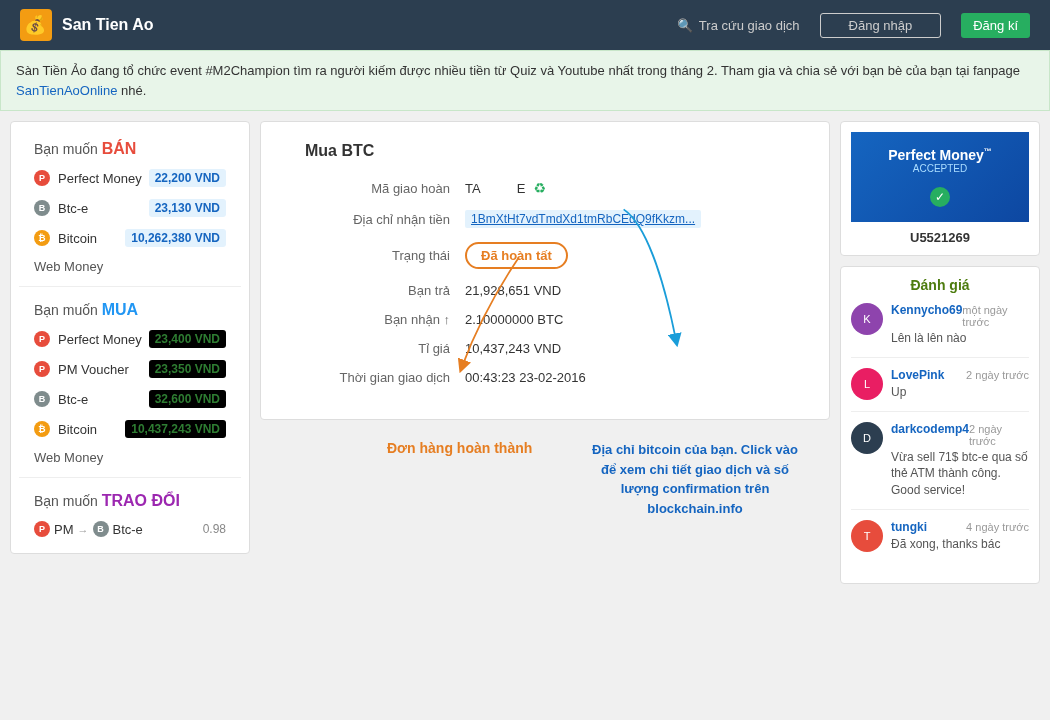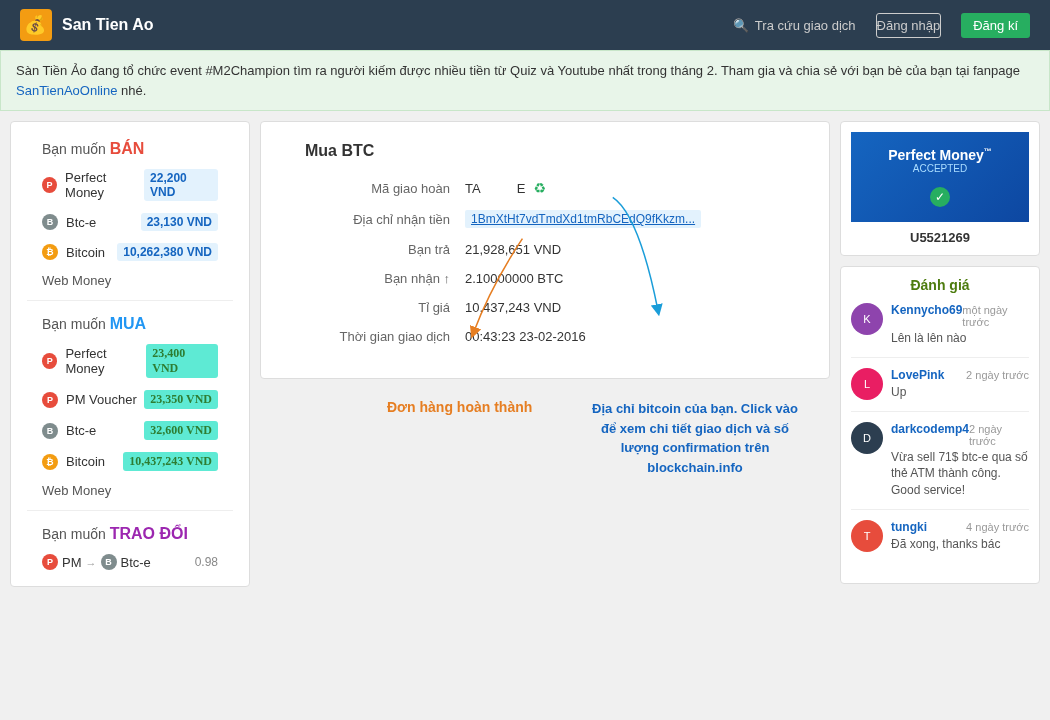--- a/index.html
+++ b/index.html
@@ -45,21 +45,21 @@
     }
     .header-nav .search-link {
       display: flex;
       align-items: center;
       gap: 5px;
     }
     .btn-login {
       background: transparent;
       border: 1px solid #ccc;
       color: #ccc;
-      padding: 4px 0;
+      padding: 4px 28px;
       border-radius: 3px;
       cursor: pointer;
       font-size: 13px;
     }
     .btn-register {
       background: #27ae60;
       border: none;
       color: white;
       padding: 5px 12px;
       border-radius: 3px;
@@ -86,21 +86,21 @@
       align-items: flex-start;
     }
 
     
     .sidebar {
       width: 240px;
       min-width: 240px;
       background: white;
       border: 1px solid #ddd;
       border-radius: 4px;
-      padding: 10px 16px;
+      padding: 10px 8px;
     }
     .sidebar-section-title {
       padding: 8px 15px 5px;
       font-size: 14px;
       color: #555;
     }
     .sidebar-section-title strong {
       color: #e74c3c;
       font-size: 16px;
       font-weight: 900;
@@ -123,22 +123,21 @@
     .price-badge {
       font-size: 12px;
       font-weight: bold;
       color: #1565c0;
       background: #e3f2fd;
       padding: 2px 6px;
       border-radius: 3px;
     }
     .price-badge-green {
       color: #2e7d32;
-      background: #5eead4;
-      font-family: Liberation Serif, serif;
+      background: #000000;
     }
     .icon-pm {
       width: 16px; height: 16px;
       background: #e74c3c;
       border-radius: 50%;
       display: inline-flex;
       align-items: center;
       justify-content: center;
       color: white;
       font-size: 9px;
@@ -502,20 +501,24 @@
           <span class="tx-id-text">TA&nbsp;&nbsp;&nbsp;&nbsp;&nbsp;&nbsp;&nbsp;&nbsp;&nbsp;&nbsp;E</span>
           <span class="refresh-icon">♻</span>
         </div>
       </div>
 
       <div class="tx-row">
         <div class="tx-label">Địa chỉ nhận tiền</div>
         <a class="tx-address">1BmXtHt7vdTmdXd1tmRbCEdQ9fKkzm...</a>
       </div>
 
+      <div class="tx-row">
+        <div class="tx-label">Trạng thái</div>
+        <span class="status-badge-done">Đã hoàn tất</span>
+      </div>
 
       <div class="tx-row">
         <div class="tx-label">Bạn trả</div>
         <span class="tx-value">21,928,651 VND</span>
       </div>
 
       <div class="tx-row">
         <div class="tx-label">Bạn nhận ↑</div>
         <span class="tx-value">2.10000000 BTC</span>
       </div>

